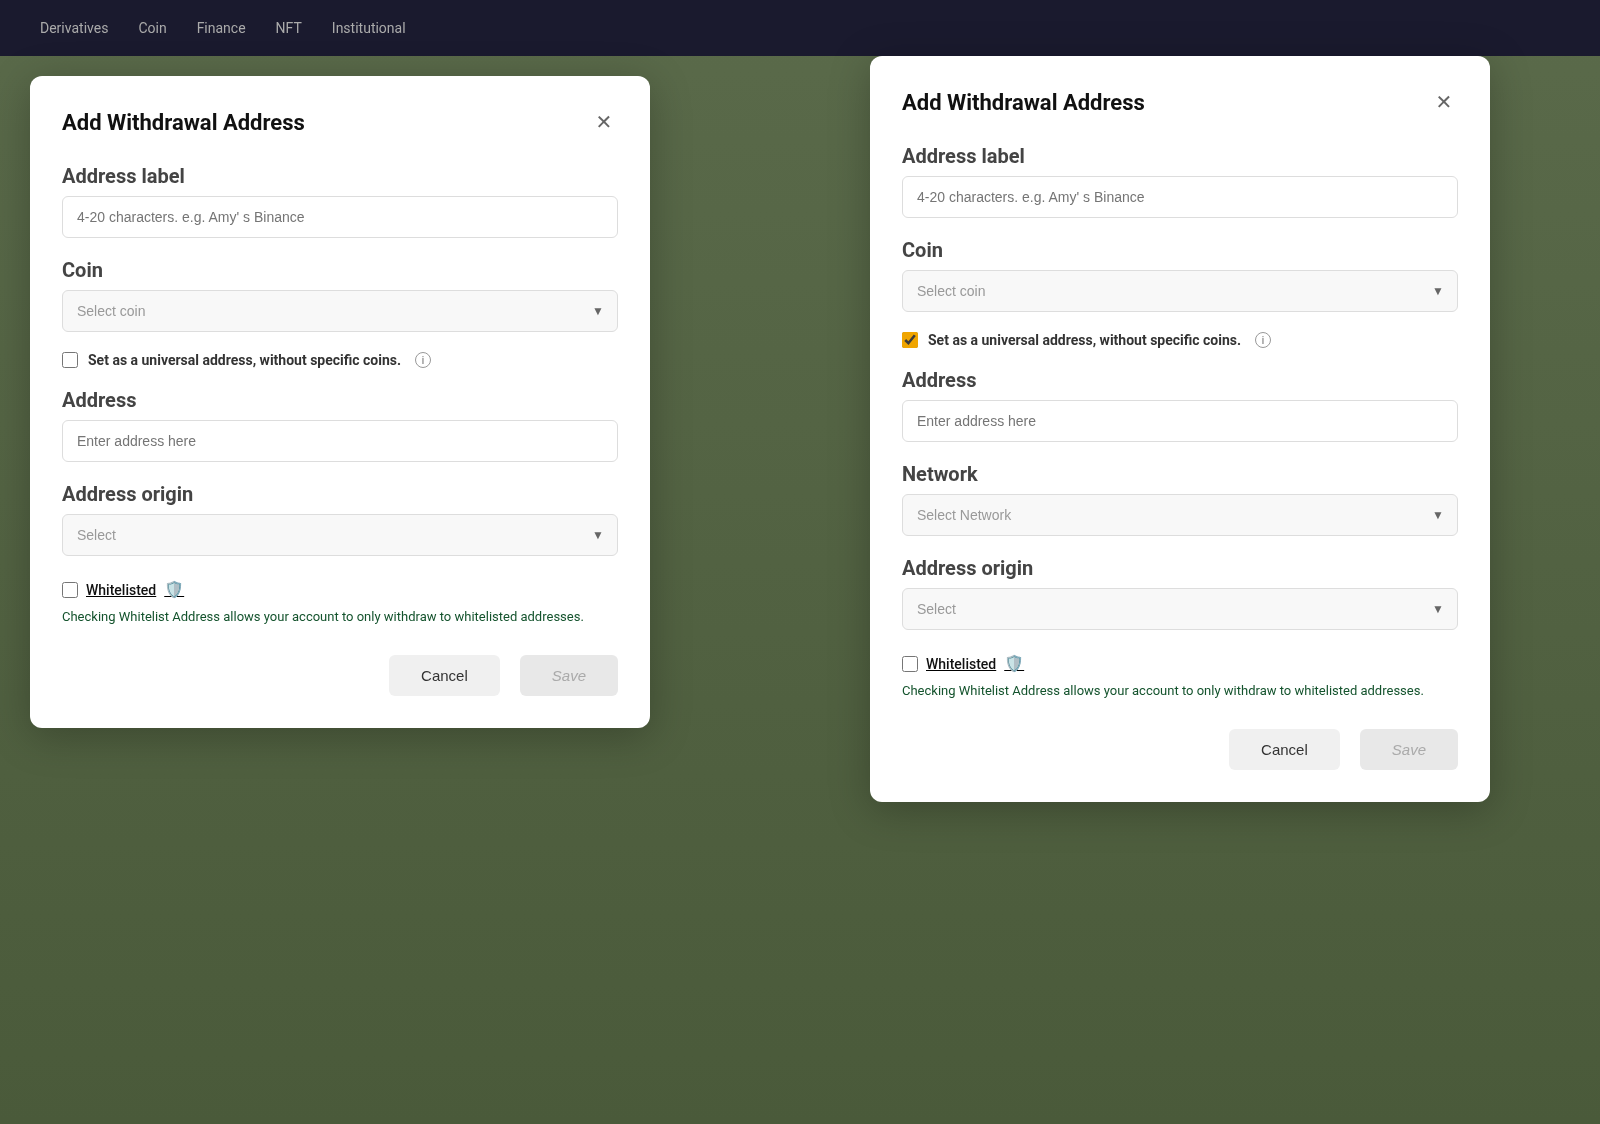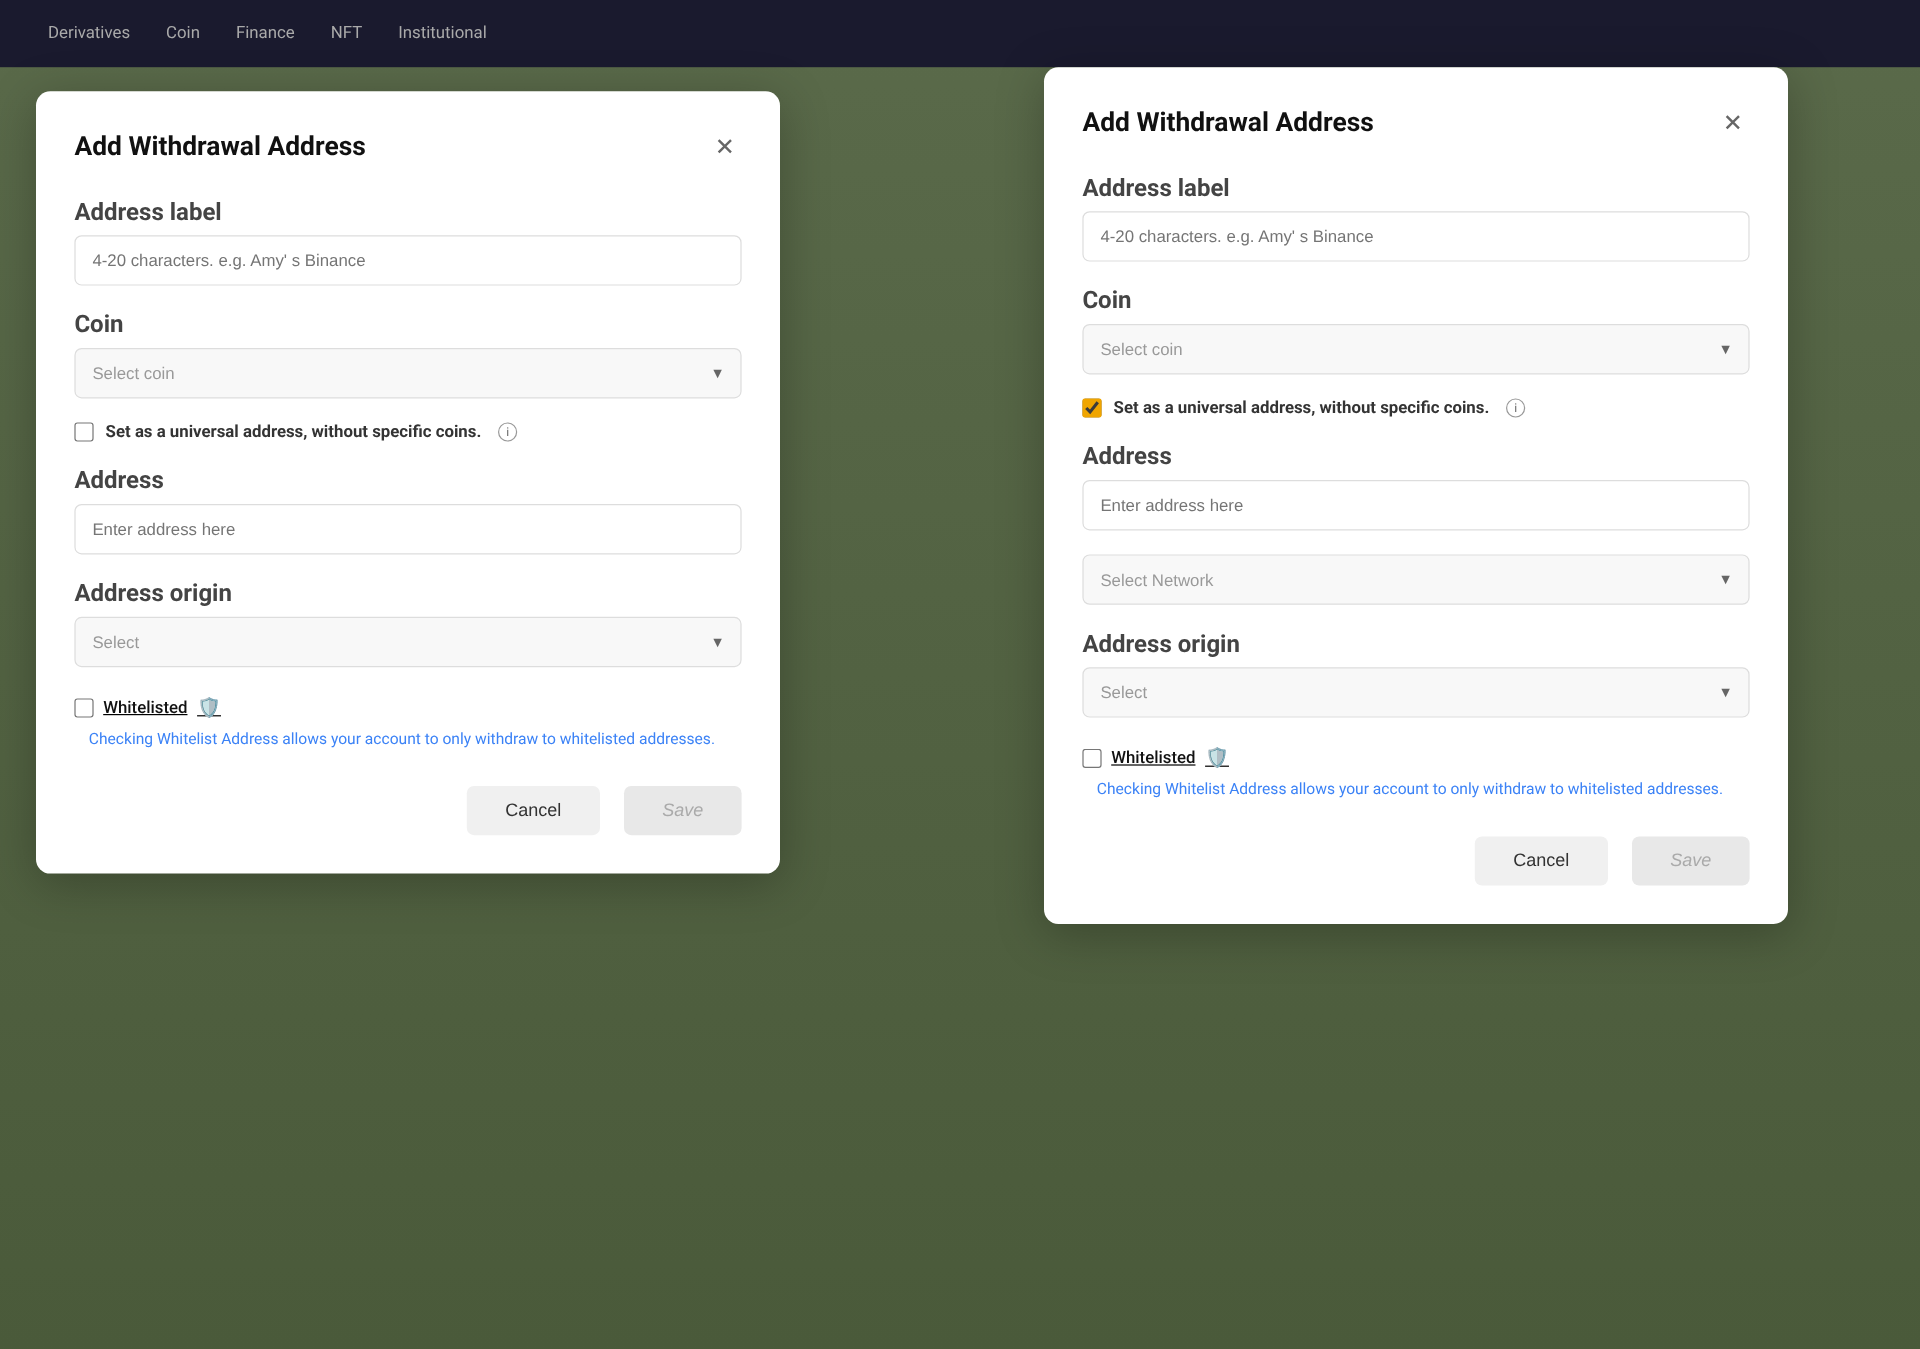--- a/index.html
+++ b/index.html
@@ -211,23 +211,23 @@
       font-weight: 500;
       color: #111;
     }
 
     .shield-icon {
       font-size: 16px;
     }
 
     .whitelist-desc {
       font-size: 13px;
-      color: #3b82f6;
+      color: #14532d;
       line-height: 1.5;
-      margin-left: 12px;
+      margin-left: 0;
     }
 
     .modal-footer {
       display: flex;
       justify-content: flex-end;
       gap: 20px;
       margin-top: 28px;
     }
 
     .btn-cancel {
@@ -379,20 +379,21 @@
           <label class="checkbox-label" for="right-universal">Set as a universal address, without specific coins.</label>
           <span class="info-icon">i</span>
         </div>
 
         <div class="field-group">
           <div class="field-label">Address</div>
           <input type="text" class="text-input" placeholder="Enter address here" style="">
         </div>
 
         <div class="field-group">
+          <div class="field-label">Network</div>
           <div class="select-wrapper">
             <select class="select-input">
               <option value="">Select Network</option>
             </select>
             <span class="chevron">▼</span>
           </div>
         </div>
 
         <div class="field-group">
           <div class="field-label">Address origin</div>

